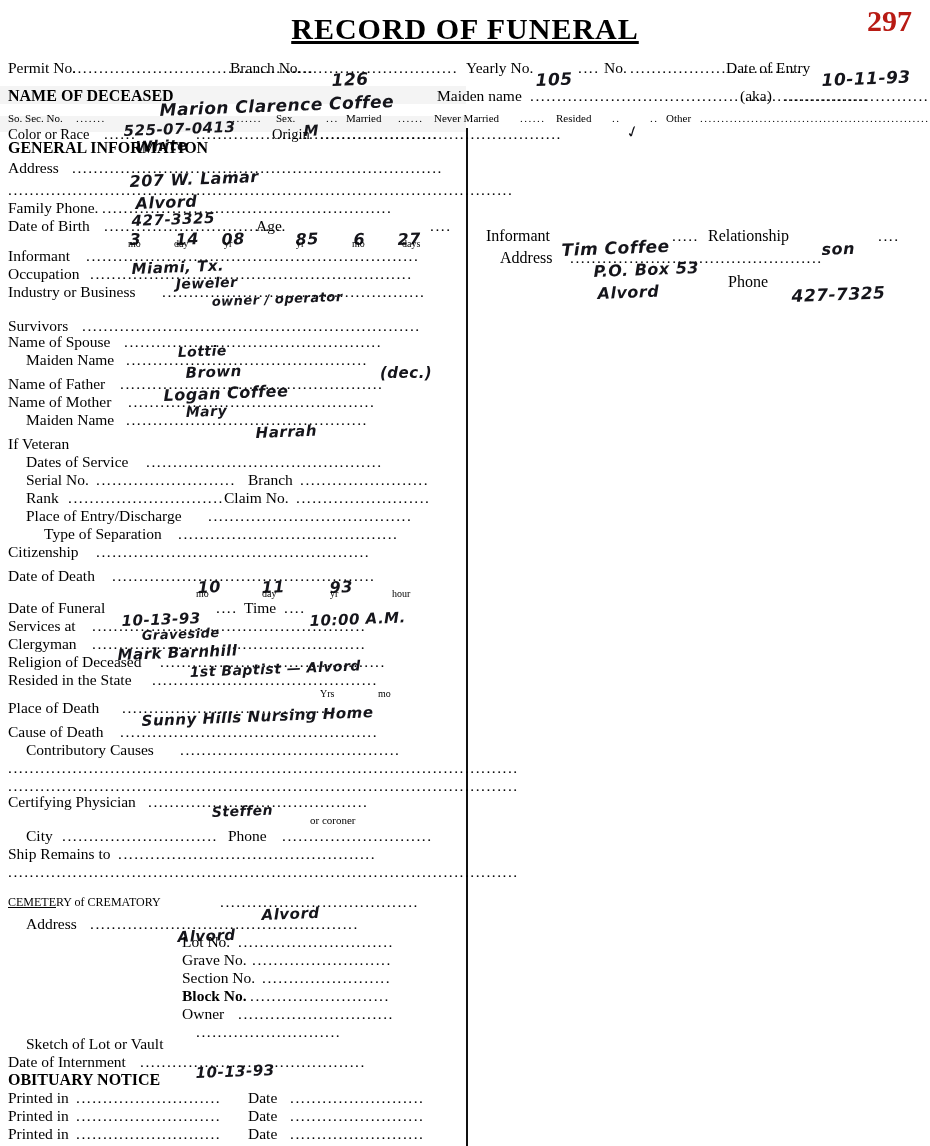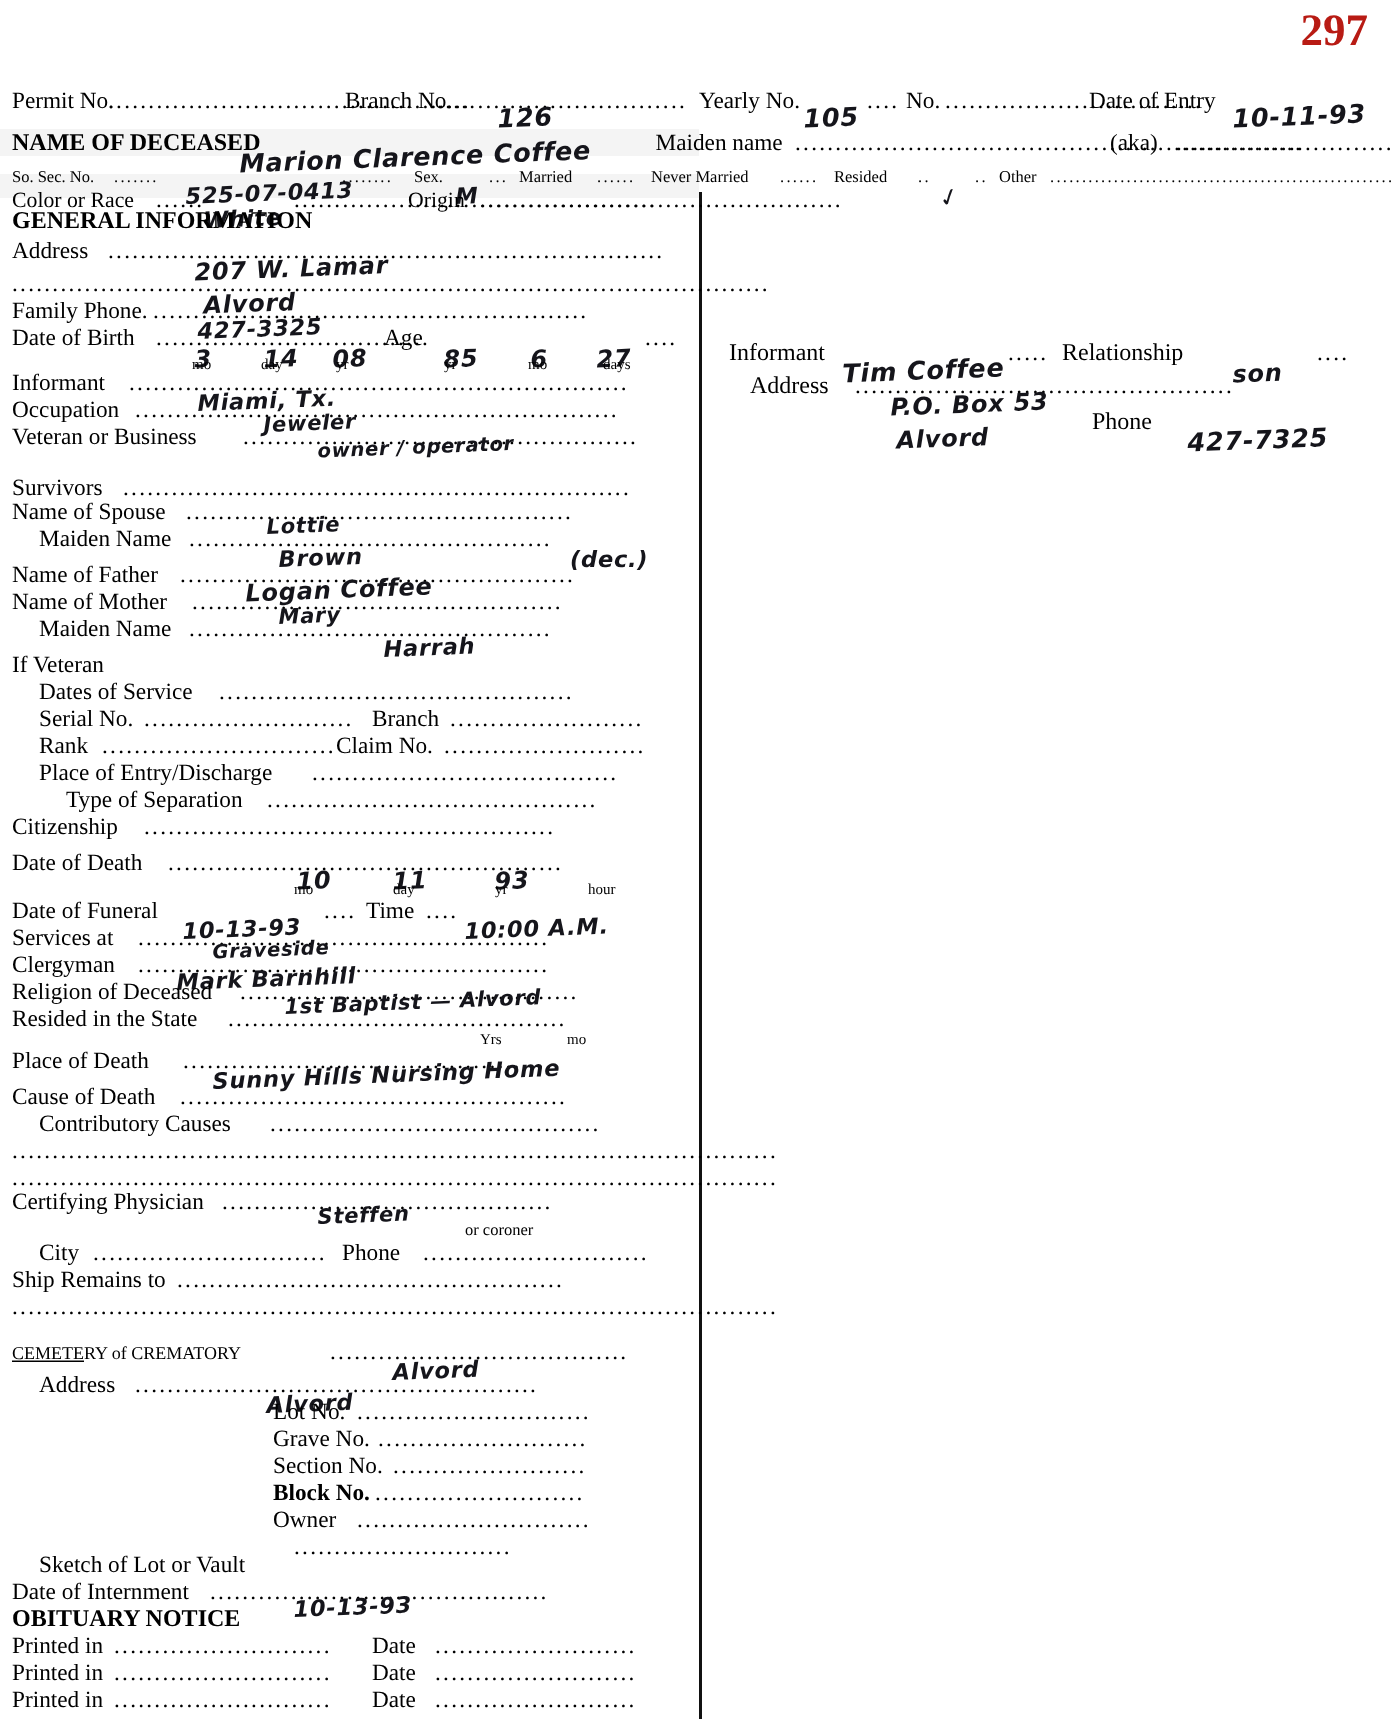--- a/index.html
+++ b/index.html
@@ -86,20 +86,21 @@
   .band {
     position: absolute;
     background: rgba(0,0,0,0.045);
   }
 </style>
 </head>
 <body>
 
 <div class="page">
 
+  <div class="title">RECORD OF FUNERAL</div>
   <div class="page-number">297</div>
 
   <div class="vrule"></div>
 
   <div class="band" style="left:0;top:86px;width:466px;height:18px;"></div>
   <div class="band" style="left:0;top:116px;width:466px;height:16px;"></div>
 
   <div class="row lbl" style="left:8px;top:60px;">Permit No.</div>
   <div class="row dots" style="left:72px;top:60px;">.............................................</div>
   <div class="row lbl" style="left:230px;top:60px;">Branch No.</div>
@@ -177,21 +178,21 @@
   <div class="row lbl tiny" style="left:402px;top:236px;">days</div>
 
   <div class="row lbl" style="left:8px;top:248px;">Informant</div>
   <div class="row dots" style="left:86px;top:248px;">..............................................................</div>
   <div class="hw s15 rot" style="left:132px;top:260px;">Miami, Tx.</div>
 
   <div class="row lbl" style="left:8px;top:266px;">Occupation</div>
   <div class="row dots" style="left:90px;top:266px;">............................................................</div>
   <div class="hw s14 rot" style="left:176px;top:276px;">Jeweler</div>
 
-  <div class="row lbl" style="left:8px;top:284px;">Veteran or Business</div>
+  <div class="row lbl" style="left:8px;top:284px;">Industry or Business</div>
   <div class="row dots" style="left:162px;top:284px;">.................................................</div>
   <div class="hw s13 rot" style="left:212px;top:294px;">owner / operator</div>
 
   <div class="row lbl" style="left:8px;top:318px;">Survivors</div>
   <div class="row dots" style="left:82px;top:318px;">...............................................................</div>
 
   <div class="row lbl" style="left:8px;top:334px;">Name of Spouse</div>
   <div class="row dots" style="left:124px;top:334px;">................................................</div>
   <div class="hw s14 rot" style="left:178px;top:344px;">Lottie</div>
 

